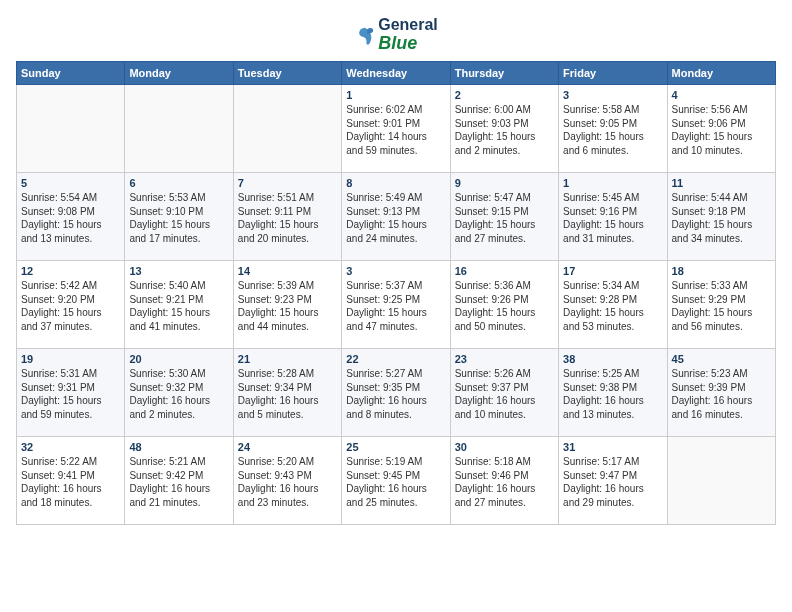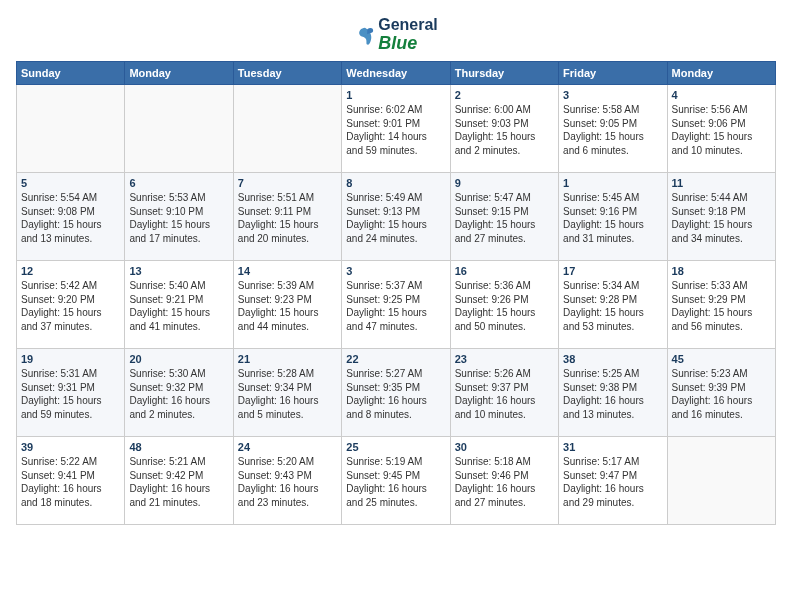--- a/index.html
+++ b/index.html
@@ -222,21 +222,21 @@
           <span class="day-num">38</span>
           <div class="day-info">Sunrise: 5:25 AM<br>Sunset: 9:38 PM<br>Daylight: 16 hours<br>and 13 minutes.</div>
         </td>
         <td>
           <span class="day-num">45</span>
           <div class="day-info">Sunrise: 5:23 AM<br>Sunset: 9:39 PM<br>Daylight: 16 hours<br>and 16 minutes.</div>
         </td>
       </tr>
       <tr>
         <td>
-          <span class="day-num">39</span>
+          <span class="day-num">32</span>
           <div class="day-info">Sunrise: 5:22 AM<br>Sunset: 9:41 PM<br>Daylight: 16 hours<br>and 18 minutes.</div>
         </td>
         <td>
           <span class="day-num">48</span>
           <div class="day-info">Sunrise: 5:21 AM<br>Sunset: 9:42 PM<br>Daylight: 16 hours<br>and 21 minutes.</div>
         </td>
         <td>
           <span class="day-num">24</span>
           <div class="day-info">Sunrise: 5:20 AM<br>Sunset: 9:43 PM<br>Daylight: 16 hours<br>and 23 minutes.</div>
         </td>

